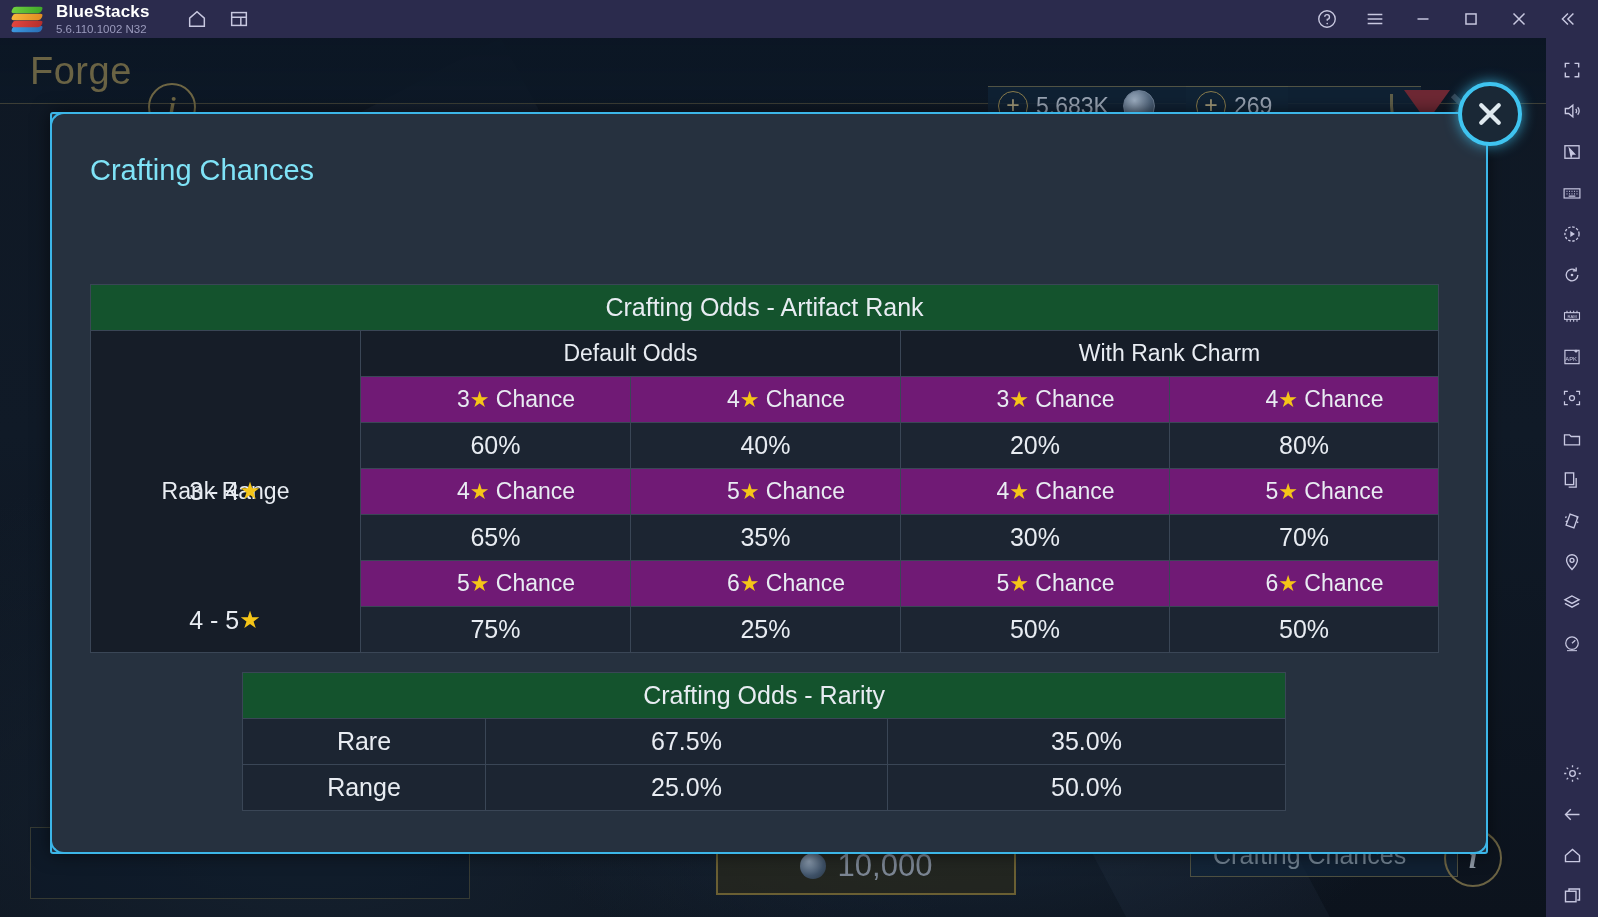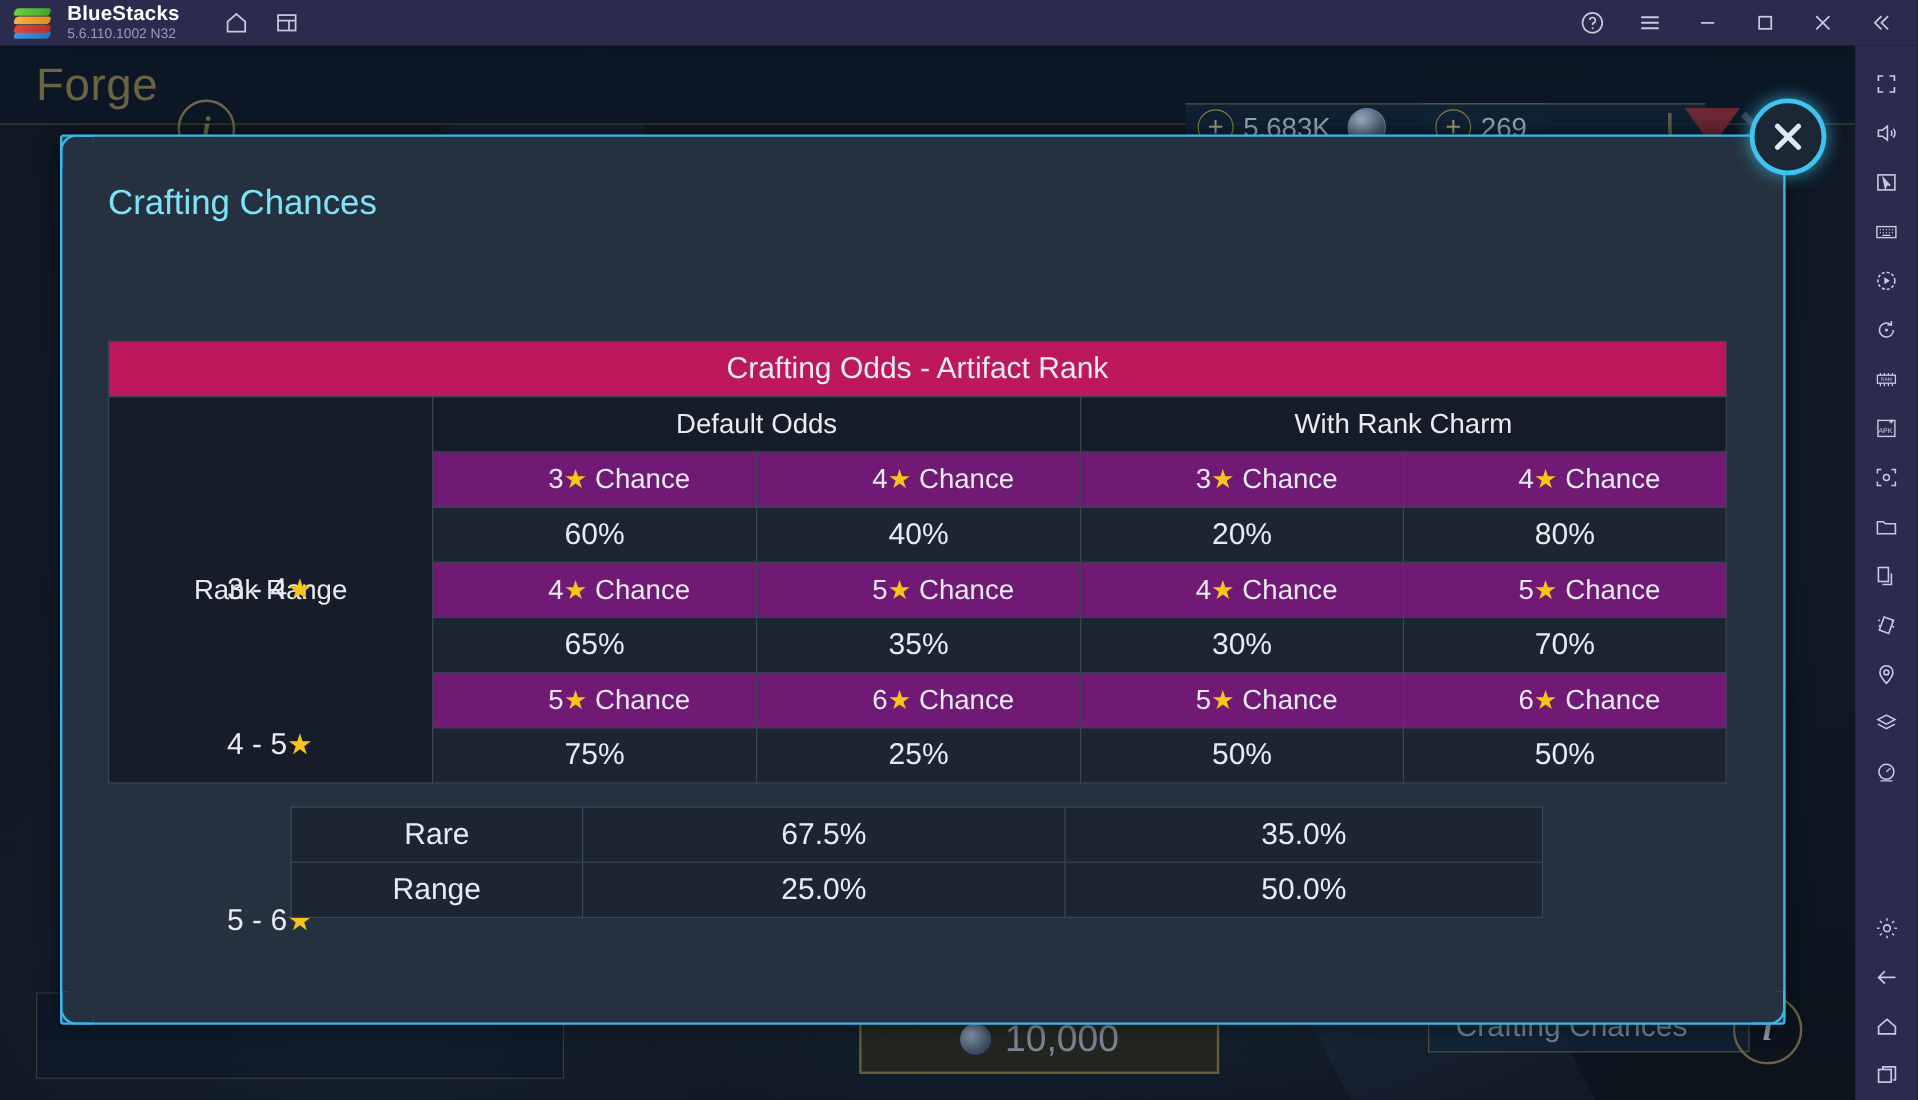--- a/index.html
+++ b/index.html
@@ -224,21 +224,21 @@
     border-collapse: collapse;
     table-layout: fixed;
   }
   table.odds td, table.odds th {
     border: 1px solid #3a4656;
     text-align: center;
     color: #e8ecf2;
     font-weight: normal;
   }
   .tbl-title {
-    background: #be185d;
+    background: #14532d;
     color: #f2e06a;
     font-size: 25px;
     height: 46px;
   }
   .tbl-head {
     background: #161d28;
     font-size: 23px;
     height: 46px;
     color: #dfe5ec;
   }
@@ -385,34 +385,33 @@
         <div style="height:46px; display:flex; align-items:center; justify-content:center; color:#e8ecf2; font-size:25px;">
           <span>3 - 4</span>
             <span class="star" style="font-size:24px">★</span>
         </div>
         <div style="height:92px"></div>
         <div style="height:46px; display:flex; justify-content:center; color:#e8ecf2; font-size:25px;">
           <span>4 - 5</span>
             <span class="star" style="font-size:24px">★</span>
         </div>
         <div style="height:92px"></div>
-        <div style="height:46px; display:flex; align-items:center; justify-content:center; color:#e8ecf2; font-size:25px;">
-          <span>5 - 6</span>
-            <span class="star" style="font-size:24px">★</span>
-        </div>
       </div>
 
       <table class="odds" id="table-rarity">
         <colgroup>
           <col style="width:243px">
             <col style="width:402px">
             <col style="width:398px">
         </colgroup>
         <tbody>
           <tr>
+            <td class="tbl-title" colspan="3">Crafting Odds - Rarity</td>
+          </tr>
+          <tr>
             <td class="tbl-val rar-rare">Rare</td>
             <td class="tbl-val">67.5%</td>
             <td class="tbl-val">35.0%</td>
           </tr>
           <tr>
             <td class="tbl-val rar-epic">Range</td>
             <td class="tbl-val">25.0%</td>
             <td class="tbl-val">50.0%</td>
           </tr>
 

